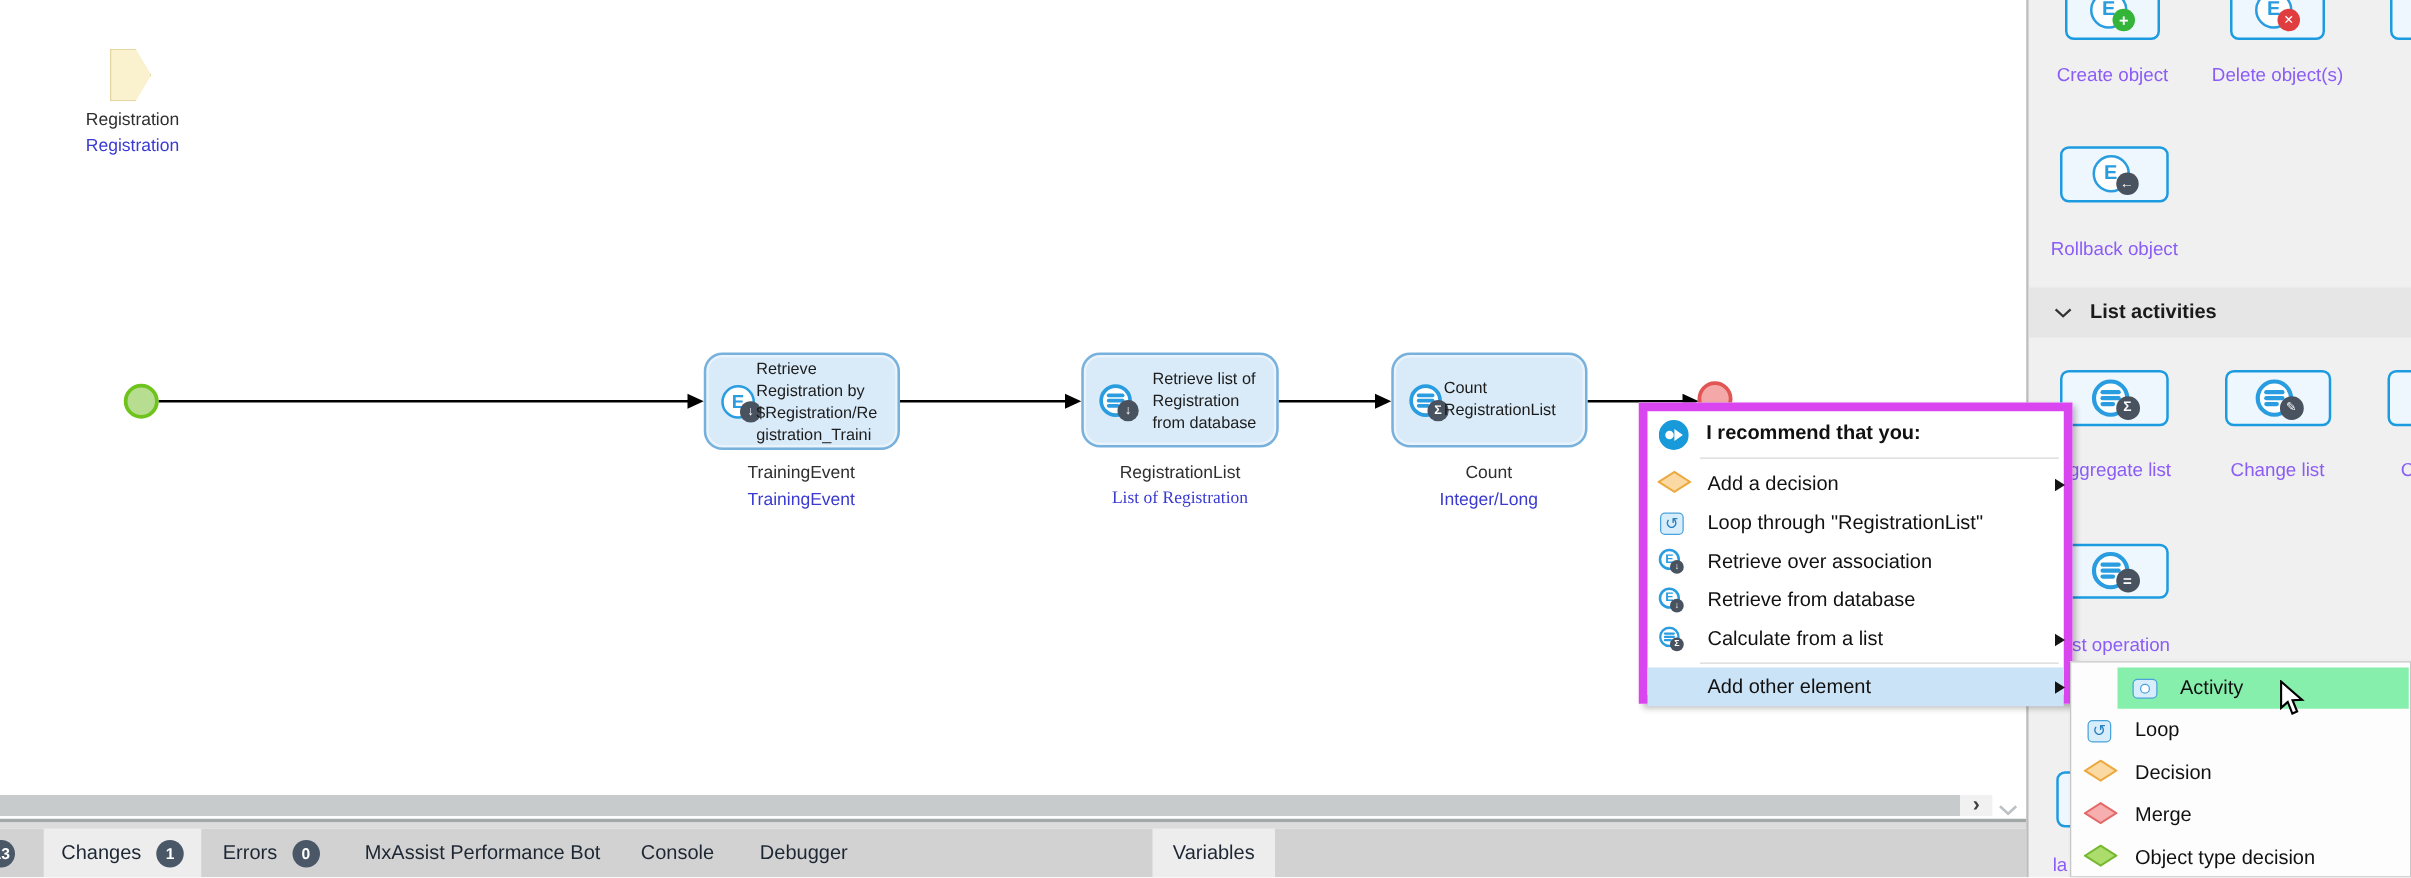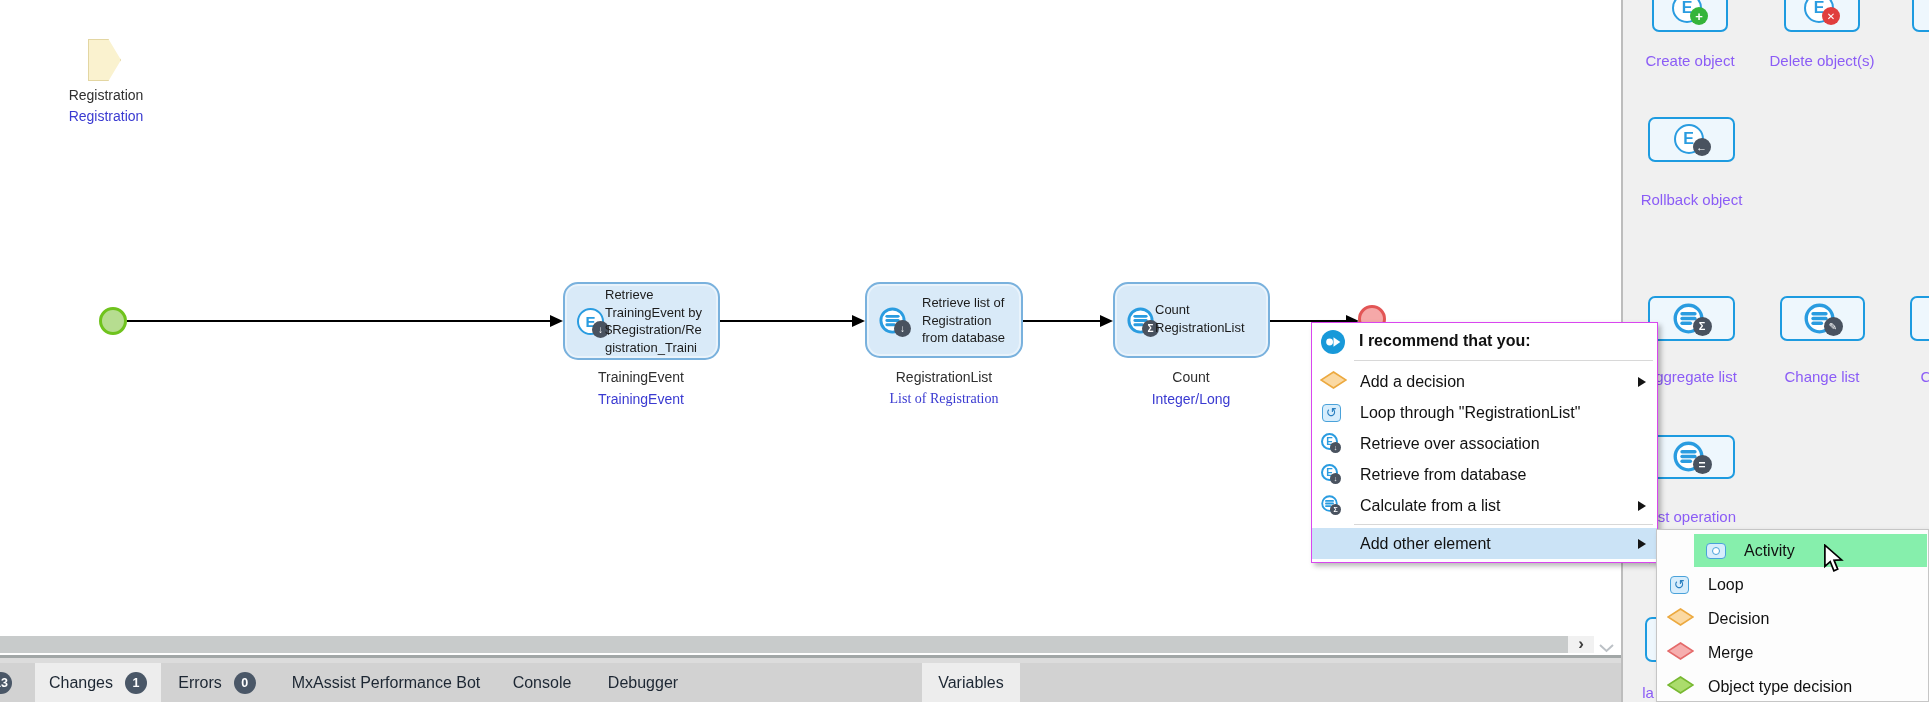--- a/index.html
+++ b/index.html
@@ -50,21 +50,21 @@
   .tbx-btn { position:absolute; background:#eef7fd; border:2px solid #1d9be0; border-radius:7px;
     display:flex; align-items:center; justify-content:center; }
   .tbx-label { position:absolute; font-size:15px; color:#8b5cf6; text-align:center; white-space:nowrap; }
   .tbx-icon { position:relative; width:44px; height:32px; }
   .section-hdr { position:absolute; left:0; width:306px; height:40px; background:#e6e6e6;
     display:flex; align-items:center; }
   .section-hdr b { font-size:16px; color:#1a1a1a; }
 
   
   .menu { left:1311px; top:322px; width:347px; height:241px; background:#fff;
-    border:1px solid #d946ef; box-shadow:3px 3px 5px rgba(0,0,0,.28); z-index:10; }
+    border:7px solid #d946ef; box-shadow:3px 3px 5px rgba(0,0,0,.28); z-index:10; }
   .menu-hdr { position:absolute; left:47px; top:9px; font-size:16px; font-weight:bold; color:#111; }
   .menu-div { position:absolute; left:42px; right:4px; height:1px; background:#d8d8d8; }
   .mi { position:absolute; left:0; width:100%; height:31px; font-size:16px; color:#111; }
   .mi-label { position:absolute; left:48px; top:50%; transform:translateY(-50%); white-space:nowrap; }
   .mi-icon { position:absolute; left:8px; top:50%; transform:translateY(-50%); }
   .mi-hl { background:#cbe3f6; }
   .subarrow { position:absolute; left:326px; top:50%; transform:translateY(-50%);
     width:0; height:0; border-left:8px solid #141414;
     border-top:5px solid transparent; border-bottom:5px solid transparent; }
 
@@ -117,21 +117,21 @@
     <div class="abs flow-line" style="left:1270px;width:77px;"></div>
     <div class="abs ahead" style="left:1346px;"></div>
 
     <div class="abs node" style="left:563px;top:282px;width:157px;height:78px;">
       <div class="abs" style="left:12px;top:24px;width:44px;height:32px;">
         <div class="ecircle abs" style="left:0;top:0;width:27px;height:27px;font-size:15px;">E</div>
         <div class="dbadge abs" style="left:15px;top:13px;width:17px;height:17px;font-size:10px;">↓</div>
       </div>
       <div class="node-text" style="left:40px;top:2px;">
         <div>Retrieve</div>
-        <div>TrainingEvent by</div>
+        <div>Registration by</div>
         <div>$Registration/Re</div>
         <div>gistration_Traini</div>
       </div>
     </div>
     <div class="abs lbl" style="left:561px;top:369px;width:160px;">TrainingEvent</div>
     <div class="abs lbl lbl-blue" style="left:561px;top:391px;width:160px;">TrainingEvent</div>
 
     <div class="abs node" style="left:865px;top:282px;width:158px;height:76px;">
       <div class="abs" style="left:12px;top:23px;width:44px;height:32px;">
         <svg class="listcircle abs" style="left:0;top:0;" width="27" height="27" viewBox="0 0 24 24">
@@ -205,20 +205,26 @@
     <div class="tbx-label" style="left:139px;top:52px;width:120px;">Delete object(s)</div>
 
     <div class="tbx-btn" style="left:25px;top:117px;width:87px;height:45px;">
       <span class="tbx-icon">
         <span class="ecircle abs" style="left:4px;top:0;width:30px;height:30px;font-size:16px;">E</span>
         <span class="dbadge abs" style="left:23px;top:14px;width:18px;height:18px;font-size:11px;">←</span>
       </span>
     </div>
     <div class="tbx-label" style="left:17px;top:191px;width:103px;">Rollback object</div>
 
+    <div class="section-hdr" style="top:230px;">
+      <svg class="chev" style="margin-left:20px;" width="15" height="9" viewBox="0 0 15 9">
+          <polyline points="1.5,1.5 7.5,7 13.5,1.5" stroke="#333" stroke-width="1.8" fill="none"></polyline>
+        </svg>
+      <b style="margin-left:14px;">List activities</b>
+    </div>
 
     <div class="tbx-btn" style="left:25px;top:296px;width:87px;height:45px;">
       <span class="tbx-icon">
         <svg class="listcircle abs" style="left:3px;top:0;" width="31" height="31" viewBox="0 0 24 24">
             <circle cx="12" cy="12" r="10.3" fill="#fff" stroke="#2a9ce0" stroke-width="2.6"></circle>
             <line x1="7" y1="8.3" x2="17" y2="8.3" stroke="#2a9ce0" stroke-width="2.6" stroke-linecap="round"></line>
             <line x1="7" y1="12" x2="17" y2="12" stroke="#2a9ce0" stroke-width="2.6" stroke-linecap="round"></line>
             <line x1="7" y1="15.7" x2="13.5" y2="15.7" stroke="#2a9ce0" stroke-width="2.6" stroke-linecap="round"></line>
           </svg>
         <span class="dbadge abs" style="left:23px;top:14px;width:19px;height:19px;font-size:11px;">Σ</span>

